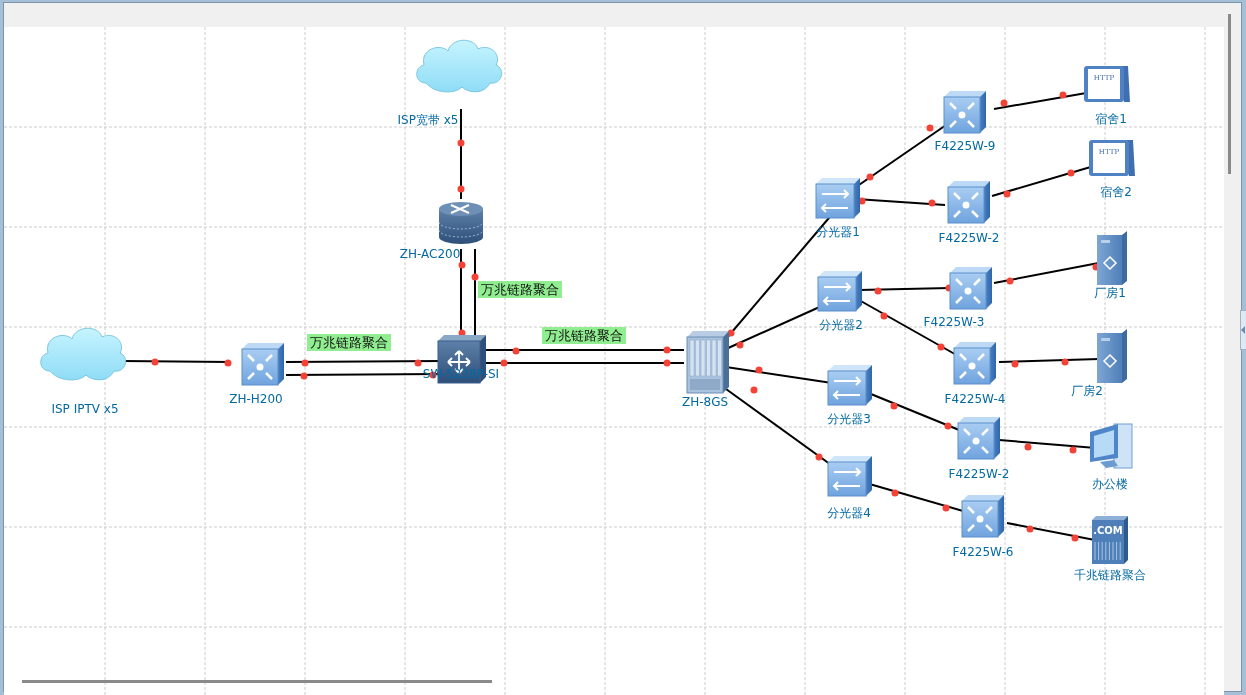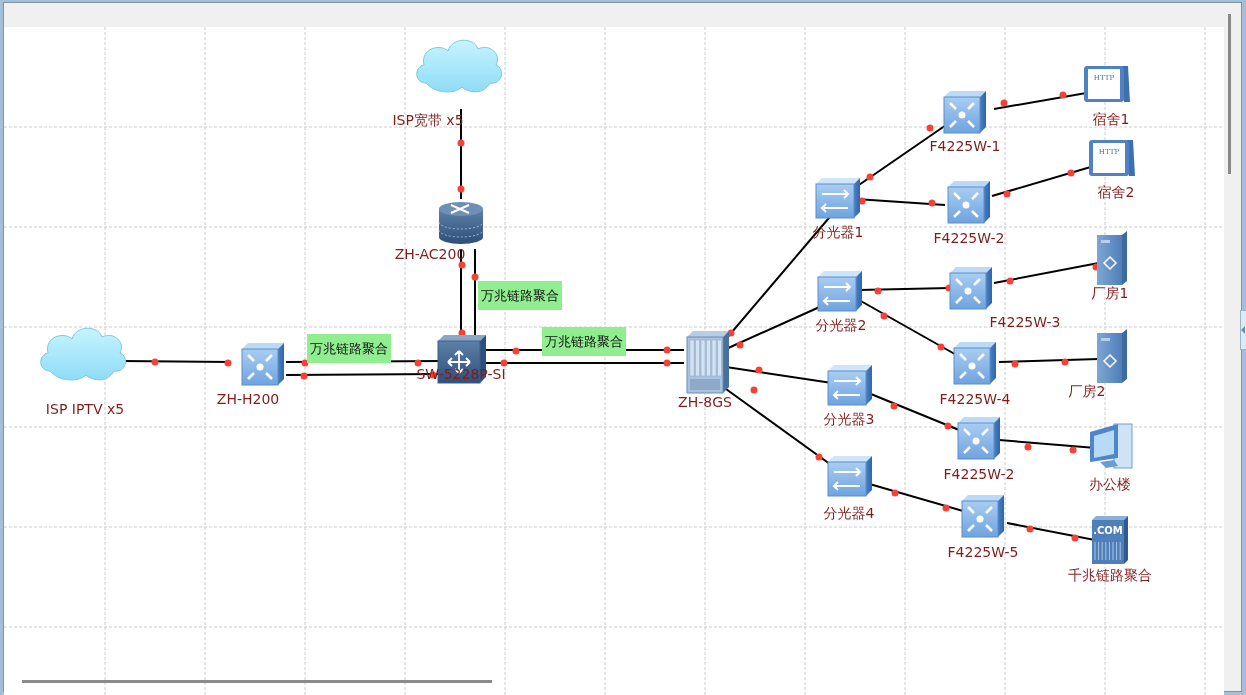--- a/index.html
+++ b/index.html
@@ -6,22 +6,22 @@
   body { width:1246px; height:695px; background:#a5bfd6; position:relative; overflow:hidden;
          font-family:"DejaVu Sans","Liberation Sans",sans-serif; }
   #frame { position:absolute; left:3px; top:2px; width:1237px; height:688px; background:#f0f0f0;
            border:1px solid #7f93a8; }
   #canvas { position:absolute; left:4px; top:3px; width:1220px; height:670px; background:#fff; overflow:hidden;margin-top:24px; }
   #canvas svg { position:absolute; left:0; top:0; }
   .vscroll { position:absolute; left:1228px; top:14px; width:3px; height:160px; background:#8a8a8a; }
   .hscroll { position:absolute; left:22px; top:680px; width:470px; height:3px; background:#8a8a8a; }
   .side-tab { position:absolute; left:1240px; top:310px; width:6px; height:38px; background:#dfe9f3; border:1px solid #9db3c8; border-right:none; }
   .side-tab::after { content:""; position:absolute; left:0; top:15px; border-right:4px solid #6a8bb0; border-top:4px solid transparent; border-bottom:4px solid transparent; }
-  .lbl { position:absolute; font-size:14px; color:#7f1d1d; white-space:nowrap; transform:translateX(-50%); line-height:14px; }
-  .edge-lbl { position:absolute; font-size:13px; color:#111; background:#90ee90; padding:6px 3px; line-height:17px; white-space:nowrap; }
+  .lbl { position:absolute; font-size:12px; color:#0369a1; white-space:nowrap; transform:translateX(-50%); line-height:14px; }
+  .edge-lbl { position:absolute; font-size:13px; color:#111; background:#90ee90; padding:0 3px; line-height:17px; white-space:nowrap; }
 </style>
 </head>
 <body>
 
 <div id="frame"></div>
 <div id="canvas">
   <svg id="svg" width="1220" height="670">
       <defs>
 <linearGradient id="gBlue" x1="0" y1="0" x2="0" y2="1">
           <stop offset="0" stop-color="#a9cdf2"></stop>
@@ -303,34 +303,34 @@
         <line x1="-2.1999999999999993" y1="2" x2="-2.1999999999999993" y2="20" stroke="#a9c4e4" stroke-width="1"></line>
         <line x1="1.4000000000000004" y1="2" x2="1.4000000000000004" y2="20" stroke="#a9c4e4" stroke-width="1"></line>
         <line x1="5" y1="2" x2="5" y2="20" stroke="#a9c4e4" stroke-width="1"></line>
         <line x1="8.600000000000001" y1="2" x2="8.600000000000001" y2="20" stroke="#a9c4e4" stroke-width="1"></line>
         <line x1="12.2" y1="2" x2="12.2" y2="20" stroke="#a9c4e4" stroke-width="1"></line>
       </g>
     </svg>
 
   <div class="lbl" style="left:81px;top:375px">ISP IPTV x5</div>
   <div class="lbl" style="left:424px;top:86px">ISP宽带 x5</div>
-  <div class="lbl" style="left:244px;top:365px">ZH-H200</div>
+  <div class="lbl" style="left:252px;top:365px">ZH-H200</div>
   <div class="lbl" style="left:426px;top:220px">ZH-AC200</div>
   <div class="lbl" style="left:457px;top:340px">SW-5228P-SI</div>
   <div class="lbl" style="left:701px;top:368px">ZH-8GS</div>
   <div class="lbl" style="left:834px;top:198px">分光器1</div>
   <div class="lbl" style="left:837px;top:291px">分光器2</div>
   <div class="lbl" style="left:845px;top:385px">分光器3</div>
   <div class="lbl" style="left:845px;top:479px">分光器4</div>
-  <div class="lbl" style="left:961px;top:112px">F4225W-1</div>
+  <div class="lbl" style="left:961px;top:112px">F4225W-9</div>
   <div class="lbl" style="left:965px;top:204px">F4225W-2</div>
-  <div class="lbl" style="left:1021px;top:288px">F4225W-3</div>
+  <div class="lbl" style="left:950px;top:288px">F4225W-3</div>
   <div class="lbl" style="left:971px;top:365px">F4225W-4</div>
   <div class="lbl" style="left:975px;top:440px">F4225W-2</div>
-  <div class="lbl" style="left:979px;top:518px">F4225W-5</div>
+  <div class="lbl" style="left:979px;top:518px">F4225W-6</div>
   <div class="lbl" style="left:1107px;top:85px">宿舍1</div>
   <div class="lbl" style="left:1112px;top:158px">宿舍2</div>
   <div class="lbl" style="left:1106px;top:259px">厂房1</div>
   <div class="lbl" style="left:1083px;top:357px">厂房2</div>
   <div class="lbl" style="left:1106px;top:450px">办公楼</div>
   <div class="lbl" style="left:1106px;top:541px">千兆链路聚合</div>
 
   <div class="edge-lbl" style="left:303px;top:307px">万兆链路聚合</div>
   <div class="edge-lbl" style="left:474px;top:254px">万兆链路聚合</div>
   <div class="edge-lbl" style="left:538px;top:300px">万兆链路聚合</div>

